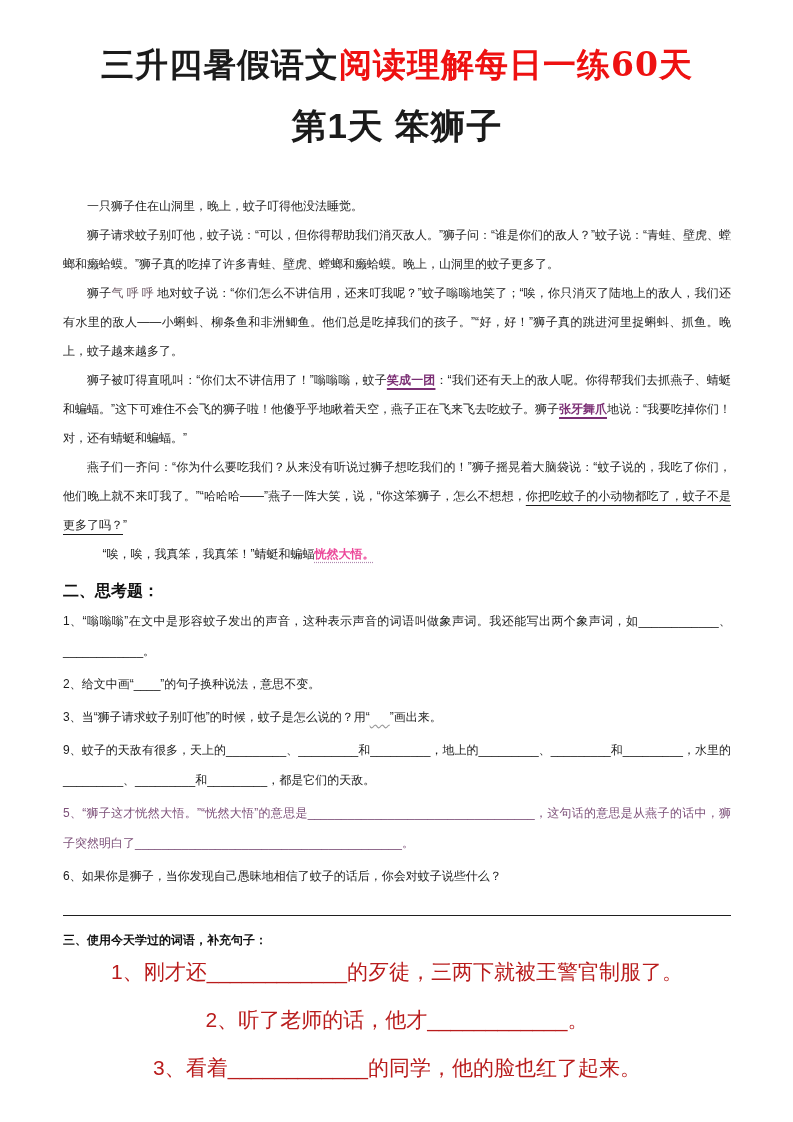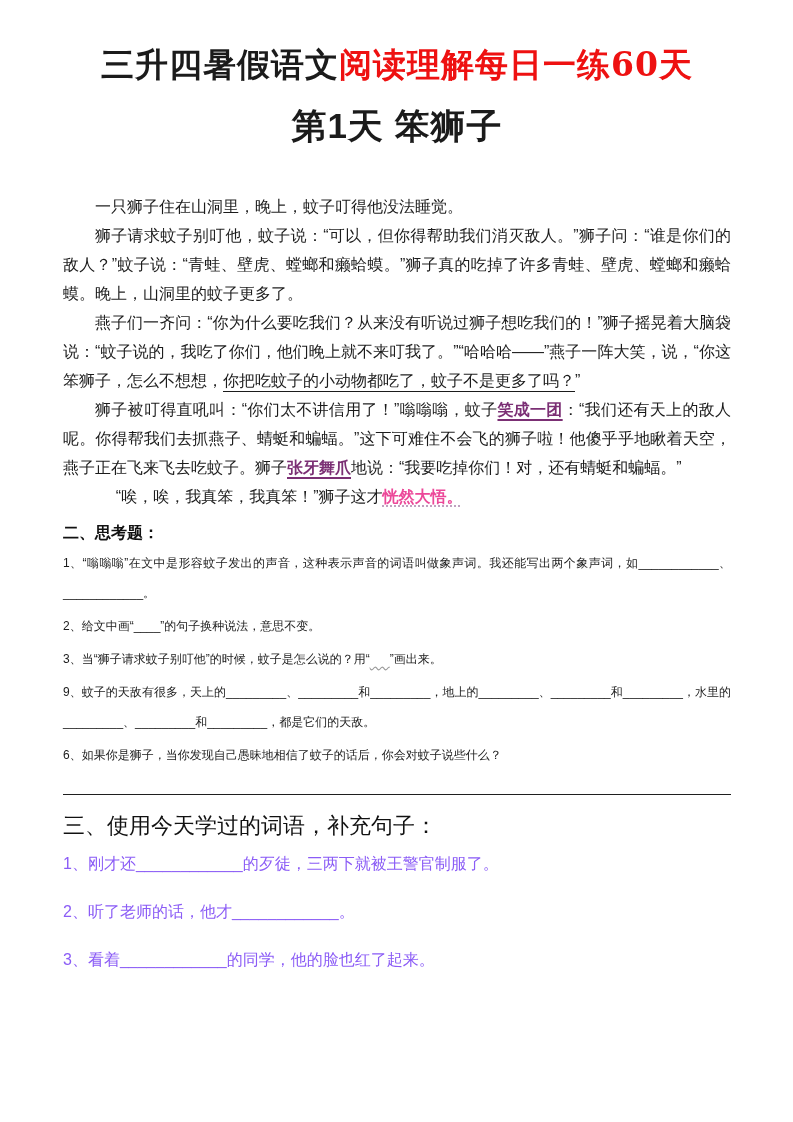--- a/index.html
+++ b/index.html
@@ -14,21 +14,21 @@
     font-family:"DejaVu Serif","Liberation Serif",serif;
     letter-spacing:1px; line-height:1.3; white-space:nowrap;
   }
   .t-red { color:#ee1111; }
   .subtitle {
     margin:16px 0 0 0; text-align:center; font-size:35px; font-weight:bold;
     letter-spacing:1px;
   }
   .story { margin-top:42px; }
   .story p {
-    margin:0; font-size:16px; line-height:29px;
+    margin:0; font-size:12px; line-height:29px;
     text-align:justify; text-indent:2em;
   }
   .story p.indent3 { text-indent:3.3em; }
 
   
   .s-em  { color:#7b2f74; font-weight:bold; text-decoration:underline; text-underline-offset:4px; text-decoration-thickness:1.5px; }
   .s-em2 { color:#ec4899; font-weight:bold; text-decoration:underline dotted #b08ab0; text-underline-offset:4px; }
   .s-sp  { color:#6d5864; letter-spacing:3px; }
   .s-u   { text-decoration:underline; text-underline-offset:5px; text-decoration-thickness:1px; }
   .s-wavy{ text-decoration:underline wavy #9a9a9a; text-underline-offset:3px; }
@@ -37,48 +37,50 @@
     margin:12px 0 4px 0; font-size:16px; font-weight:bold; color:#111111;
   }
   .q {
     margin:1px 0 3px 0; font-size:12px; line-height:30px; text-align:justify;
   }
   .q.purple { color:#7c4f78; }
 
   .divider {
     border:none; border-top:1.5px solid #1f1f1f; margin:24px 0 0 0;
   }
-  .sec3-heading { margin:16px 0 8px 0; font-size:22px; font-weight:normal; color:#111111; }
+  .sec3-heading { margin:16px 0 8px 0; font-size:12px; font-weight:bold; color:#111111; }
   .s3-item {
-    margin:0 0 18px 0; font-size:16px; line-height:30px; color:#8b5cf6;
+    margin:0 0 18px 0; font-size:21px; line-height:30px; color:#b91c1c;text-align:center;
   }
 </style>
 </head>
 <body>
 
 <div class="page">
 
   <h1 class="title"><span class="t-black">三升四暑假语文</span><span class="t-red">阅读理解每日一练60天</span></h1>
 
   <h2 class="subtitle">第1天 笨狮子</h2>
 
   <div class="story">
     <p><span>一只狮子住在山洞里，晚上，蚊子叮得他没法睡觉。</span></p>
     <p><span>狮子请求蚊子别叮他，蚊子说：“可以，但你得帮助我们消灭敌人。”狮子问：“谁是你们的敌人？”蚊子说：“青蛙、壁虎、螳螂和癞蛤蟆。”狮子真的吃掉了许多青蛙、壁虎、螳螂和癞蛤蟆。晚上，山洞里的蚊子更多了。</span></p>
+    <p><span>狮子</span><span class="s-sp">气呼呼</span><span>地对蚊子说：“你们怎么不讲信用，还来叮我呢？”蚊子嗡嗡地笑了；“唉，你只消灭了陆地上的敌人，我们还有水里的敌人——小蝌蚪、柳条鱼和非洲鲫鱼。他们总是吃掉我们的孩子。”“好，好！”狮子真的跳进河里捉蝌蚪、抓鱼。晚上，蚊子越来越多了。</span></p>
+    <p><span>狮子被叮得直吼叫：“你们太不讲信用了！”嗡嗡嗡，蚊子</span><span class="s-em">笑成一团</span><span>：“我们还有天上的敌人呢。你得帮我们去抓燕子、蜻蜓和蝙蝠。”这下可难住不会飞的狮子啦！他傻乎乎地瞅着天空，燕子正在飞来飞去吃蚊子。狮子</span><span class="s-em">张牙舞爪</span><span>地说：“我要吃掉你们！对，还有蜻蜓和蝙蝠。”</span></p>
     <p><span>燕子们一齐问：“你为什么要吃我们？从来没有听说过狮子想吃我们的！”狮子摇晃着大脑袋说：“蚊子说的，我吃了你们，他们晚上就不来叮我了。”“哈哈哈——”燕子一阵大笑，说，“你这笨狮子，怎么不想想，</span><span class="s-u">你把吃蚊子的小动物都吃了，蚊子不是更多了吗？</span><span>”</span></p>
-    <p><span>狮子被叮得直吼叫：“你们太不讲信用了！”嗡嗡嗡，蚊子</span><span class="s-em">笑成一团</span><span>：“我们还有天上的敌人呢。你得帮我们去抓燕子、蜻蜓和蝙蝠。”这下可难住不会飞的狮子啦！他傻乎乎地瞅着天空，燕子正在飞来飞去吃蚊子。狮子</span><span class="s-em">张牙舞爪</span><span>地说：“我要吃掉你们！对，还有蜻蜓和蝙蝠。”</span></p>
-    <p class="indent3"><span>“唉，唉，我真笨，我真笨！”狮子这才</span><span class="s-em2">恍然大悟。</span></p>
+    <p class="indent3"><span>“唉，唉，我真笨，我真笨！”蜻蜓和蝙蝠</span><span class="s-em2">恍然大悟。</span></p>
   </div>
 
   <div>
     <h3 class="sec-heading">二、思考题：</h3>
     <p class="q"><span>1、“嗡嗡嗡”在文中是形容蚊子发出的声音，这种表示声音的词语叫做象声词。我还能写出两个象声词，如____________、____________。</span></p>
     <p class="q"><span>2、给文中画“____”的句子换种说法，意思不变。</span></p>
     <p class="q"><span>3、当“狮子请求蚊子别叮他”的时候，蚊子是怎么说的？用“</span><span class="s-wavy">&nbsp;&nbsp;&nbsp;&nbsp;&nbsp;&nbsp;</span><span>”画出来。</span></p>
     <p class="q"><span>9、蚊子的天敌有很多，天上的_________、_________和_________，地上的_________、_________和_________，水里的_________、_________和_________，都是它们的天敌。</span></p>
+    <p class="q purple"><span>5、“狮子这才恍然大悟。”“恍然大悟”的意思是__________________________________，这句话的意思是从燕子的话中，狮子突然明白了________________________________________。</span></p>
     <p class="q"><span>6、如果你是狮子，当你发现自己愚昧地相信了蚊子的话后，你会对蚊子说些什么？</span></p>
   </div>
 
   <hr class="divider">
 
   <div>
     <h3 class="sec3-heading">三、使用今天学过的词语，补充句子：</h3>
     <p class="s3-item"><span>1、刚才还____________的歹徒，三两下就被王警官制服了。</span></p>
     <p class="s3-item"><span>2、听了老师的话，他才____________。</span></p>
     <p class="s3-item"><span>3、看着____________的同学，他的脸也红了起来。</span></p>

